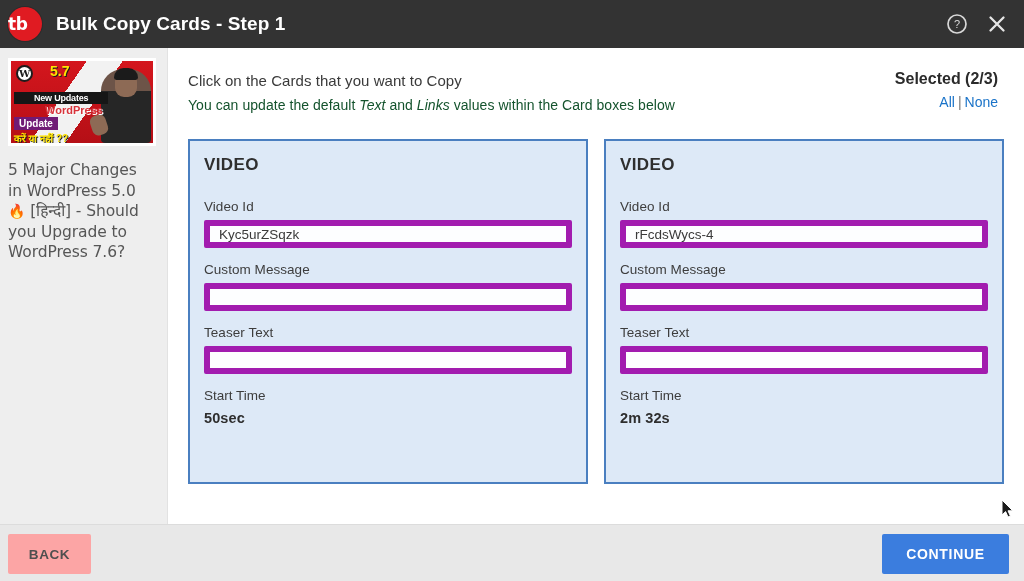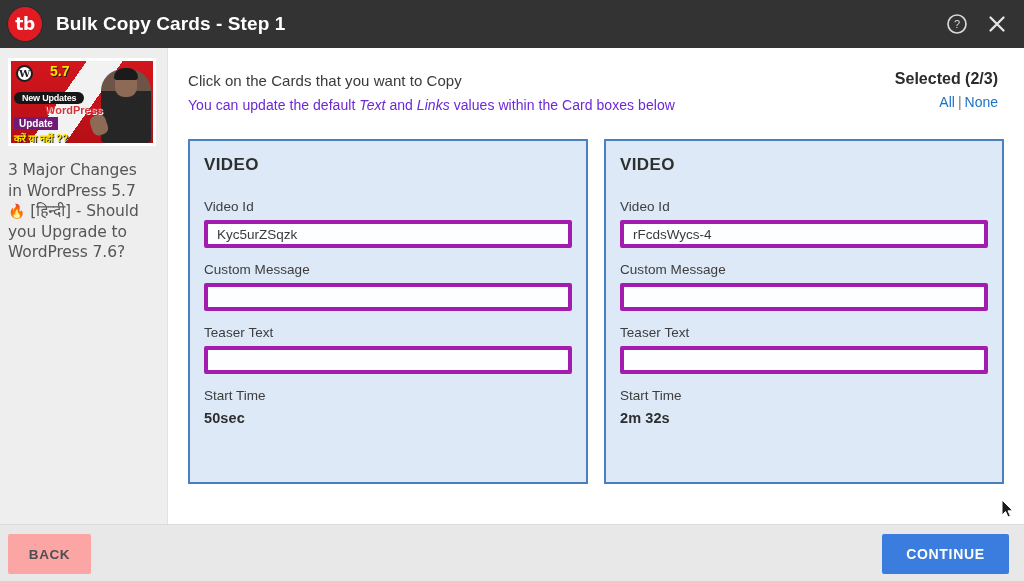--- a/index.html
+++ b/index.html
@@ -42,21 +42,21 @@
     align-items: center;
     box-sizing: border-box;
     padding: 0 14px 0 8px;
   }
   .logo {
     width: 34px; height: 34px;
     border-radius: 50%;
     background: #e01b22;
     display: flex;
     align-items: center;
-    justify-content: center;
+    justify-content: flex-start;
     flex: 0 0 auto;
     box-shadow: 0 0 0 1px rgba(0,0,0,.15);
   }
   .logo-text {
     color: #ffffff;
     font-size: 17px;
     font-weight: bold;
     letter-spacing: -0.5px;
     line-height: 1;
     font-family: "DejaVu Sans", sans-serif;
@@ -174,24 +174,23 @@
     text-shadow: 1px 1px 0 #1d1d1d;
     padding-left: 12px;
   }
   .thumb-tag1 {
     position: absolute;
     top: 31px; left: 3px;
     background: #161616;
     color: #ffffff;
     font-size: 9px;
     font-weight: bold;
-    padding: 1px 8px;
+    padding: 1px 20px;
     letter-spacing: -0.2px;
     white-space: nowrap;
-    border-radius: 6px;
   }
   .thumb-tag-wp {
     position: absolute;
     top: 43px; left: 34px;
     color: #d8333b;
     font-size: 11px;
     font-weight: bold;
     text-shadow: 1px 1px 0 #ffffff;
     white-space: nowrap;
   }
@@ -244,21 +243,21 @@
     padding-top: 2px;
   }
   .instr-primary {
     font-size: 15px;
     color: #3a3a3a;
     margin-bottom: 8px;
     letter-spacing: 0.05px;
   }
   .instr-secondary {
     font-size: 14px;
-    color: #6d28d9;
+    color: #14532d;
     letter-spacing: 0.05px;
   }
   .instr-secondary em { font-style: italic; }
 
   .selected-box {
     text-align: right;
     padding-top: 0px;
     padding-right: 6px;
   }
   .selected-count {
@@ -306,21 +305,21 @@
     font-size: 13.5px;
     color: #3d3d3d;
     margin-bottom: 6px;
     letter-spacing: 0.05px;
   }
   .field-input {
     width: 100%;
     height: 28px;
     box-sizing: border-box;
     background: #fdfeff;
-    border: 4px solid #a21caf;
+    border: 6px solid #a21caf;
     border-radius: 2px;
     padding: 0 9px;
     font-size: 13.5px;
     color: #3a3a3a;
     font-family: "Liberation Sans", sans-serif;
     outline: none;
     margin-bottom: 14px;
     display: block;
   }
   .readonly-label {
@@ -422,21 +421,21 @@
         <div class="thumb-hand"></div>
         <div class="wp-badge">W</div>
         <div class="thumb-v57">5.7</div>
         <div class="thumb-tag1">New Updates</div>
         <div class="thumb-tag-wp">WordPress</div>
         <div class="thumb-tag2">Update</div>
         <div class="thumb-tag3">करें या नहीं ??</div>
       </div>
 
       <div class="video-title">
-        <span>3 Major Changes in WordPress 5.7 </span><span class="fire">🔥</span><span> [हिन्दी] - Should you Upgrade to WordPress 7.6?</span>
+        <span>5 Major Changes in WordPress 5.0 </span><span class="fire">🔥</span><span> [हिन्दी] - Should you Upgrade to WordPress 7.6?</span>
       </div>
 
     </div>
 
     <div class="main">
 
       <div class="main-head">
 
         <div class="instructions">
           <div class="instr-primary">Click on the Cards that you want to Copy</div>

